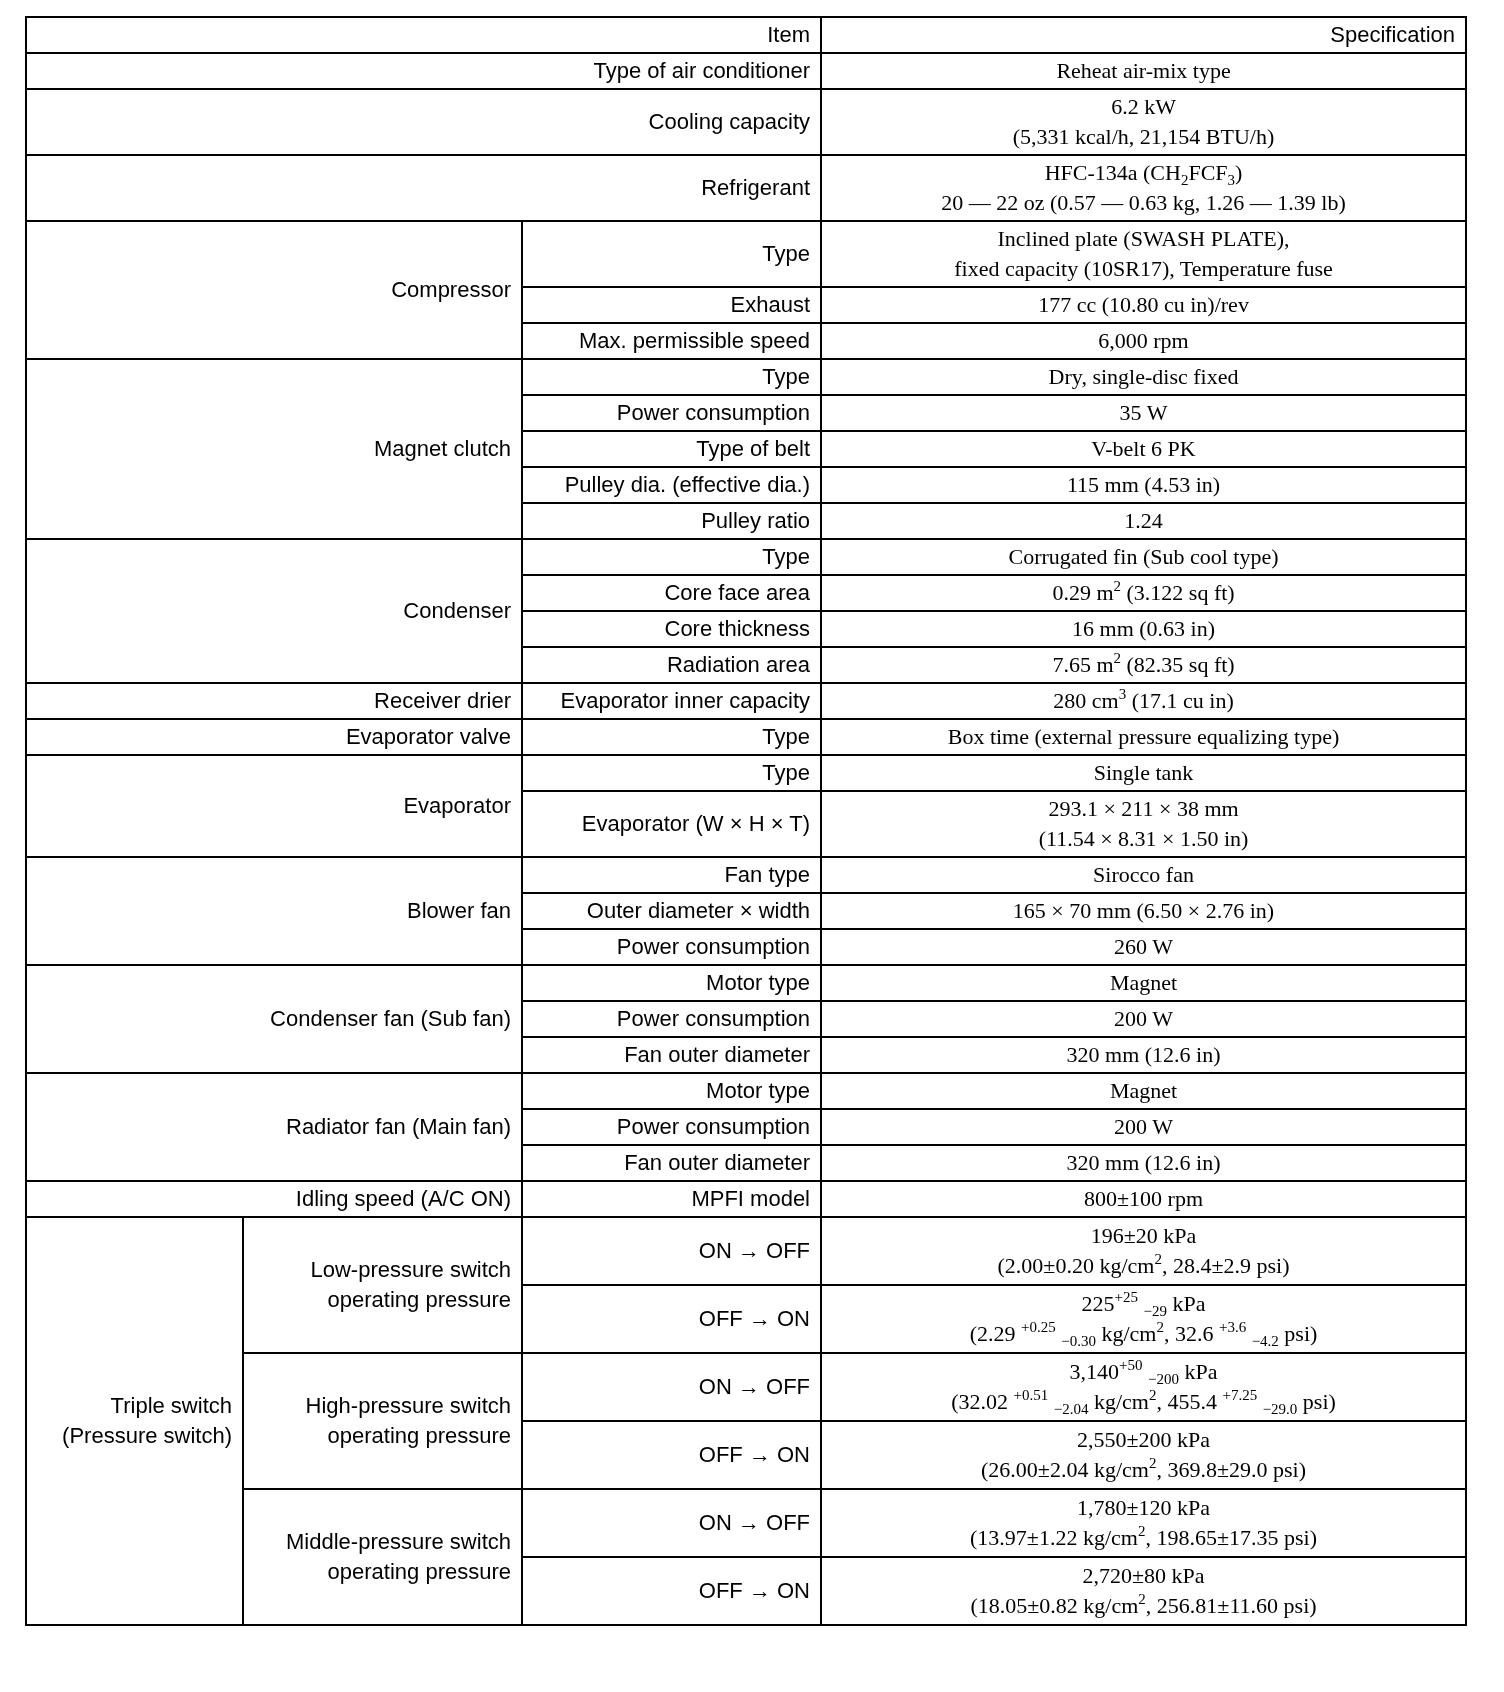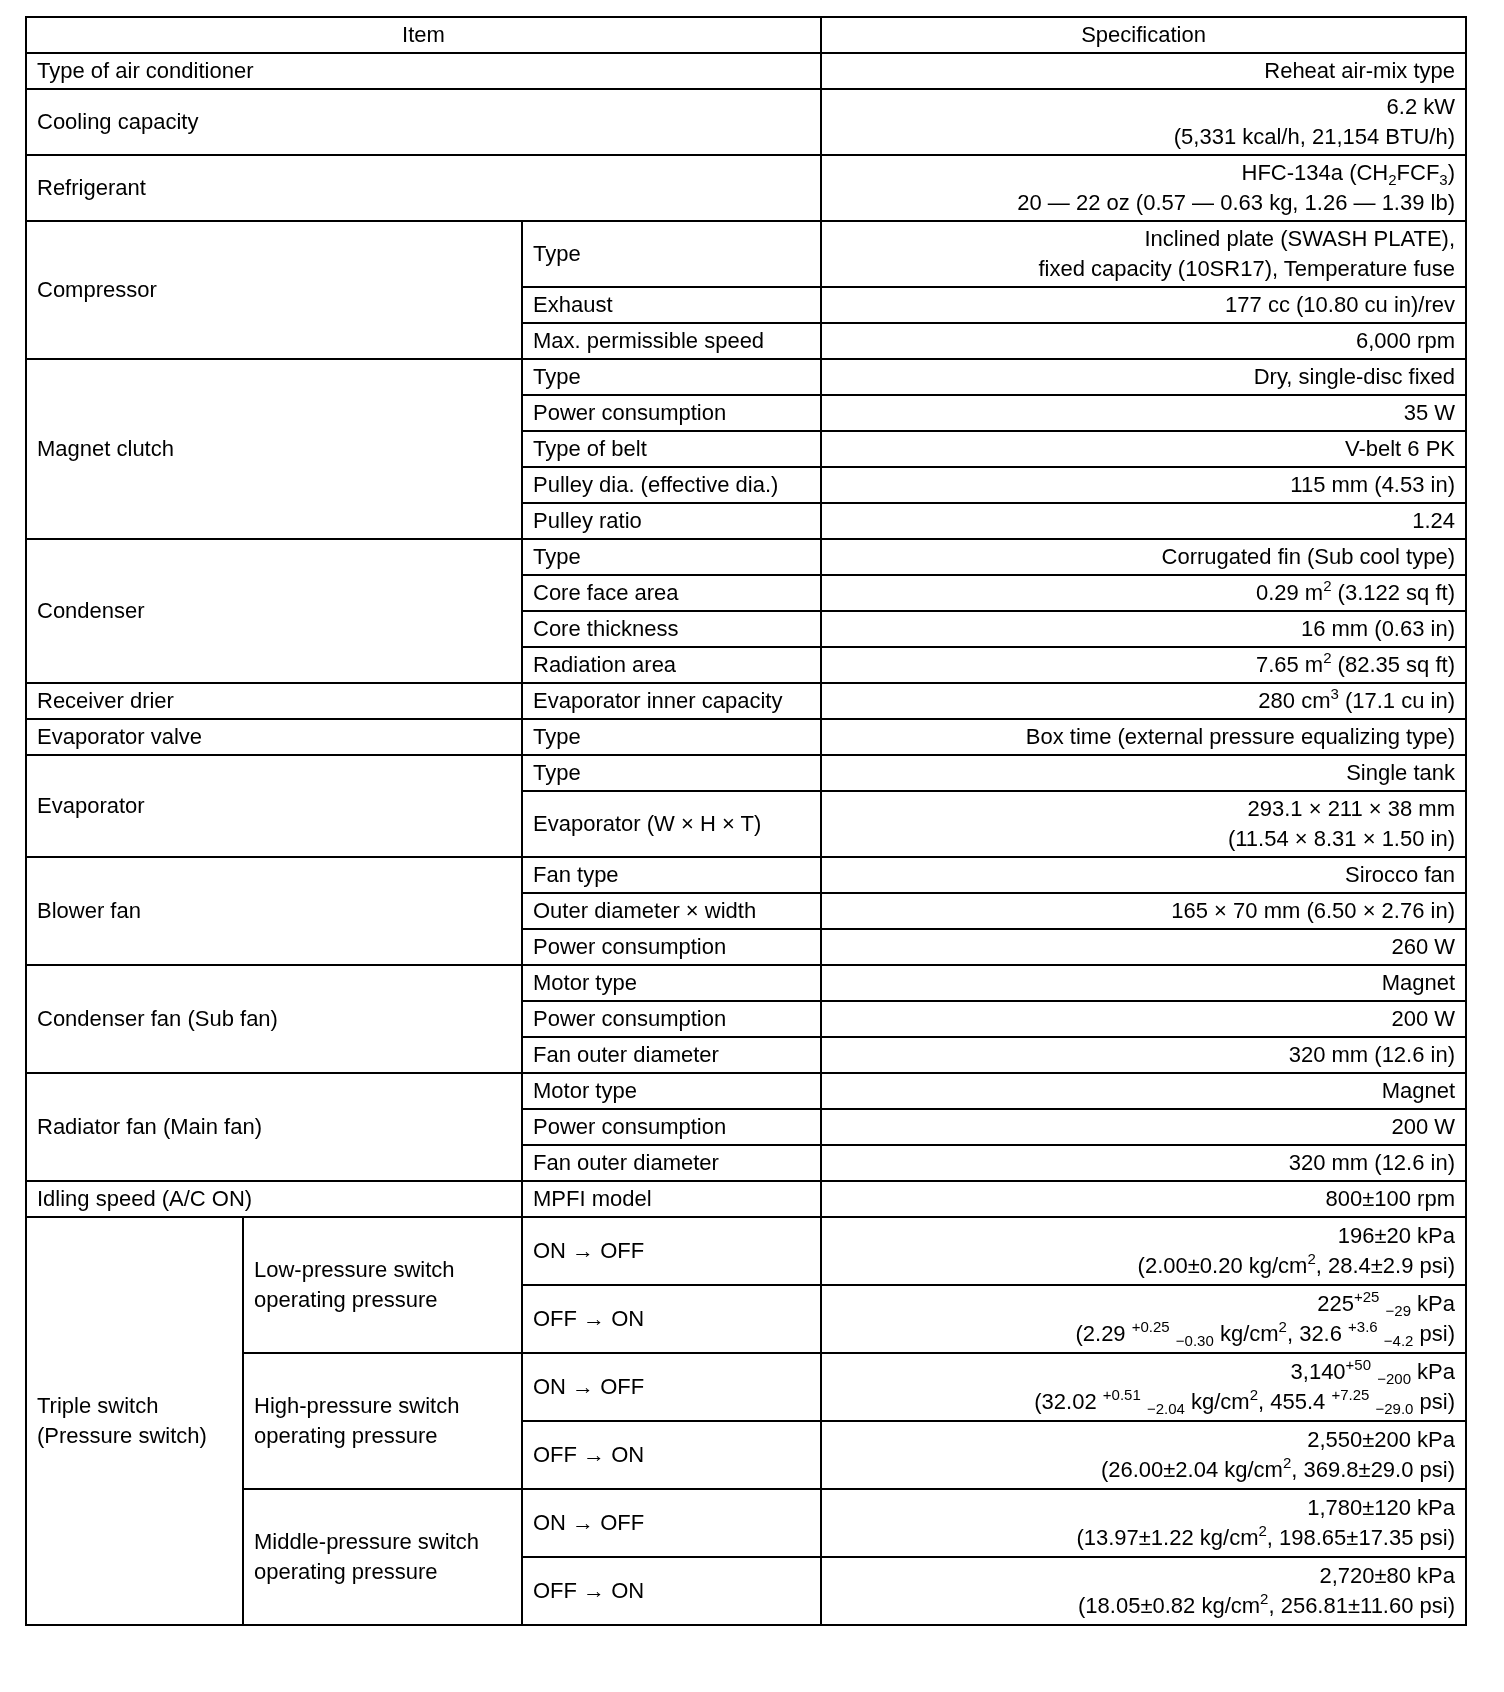--- a/index.html
+++ b/index.html
@@ -11,23 +11,23 @@
     font-size: 22px;
     line-height: 30px;
     table-layout: fixed;
   }
   table.spec td, table.spec th {
     border: 2px solid #000;
     padding: 2px 10px;
     vertical-align: middle;
     font-weight: normal;
   }
-  table.spec th { text-align: center; margin-top: 12px; }
-  .c { text-align: right; }
-  .l { text-align: left; }
+  table.spec th { text-align: right; margin-top: 12px; }
+  .c { text-align: center; font-family: Liberation Serif, serif; }
+  .l { text-align: right; }
   .thick-top td, .thick-top th { border-top-width: 3px; }
   sup { font-size: 15px; line-height: 0; vertical-align: 9px; }
   sub { font-size: 15px; line-height: 0; vertical-align: -5px; }
   col.c1 { width: 217px; }
   col.c2 { width: 279px; }
   col.c3 { width: 299px; }
   col.c4 { width: 645px; }
 </style>
 </head>
 <body>

